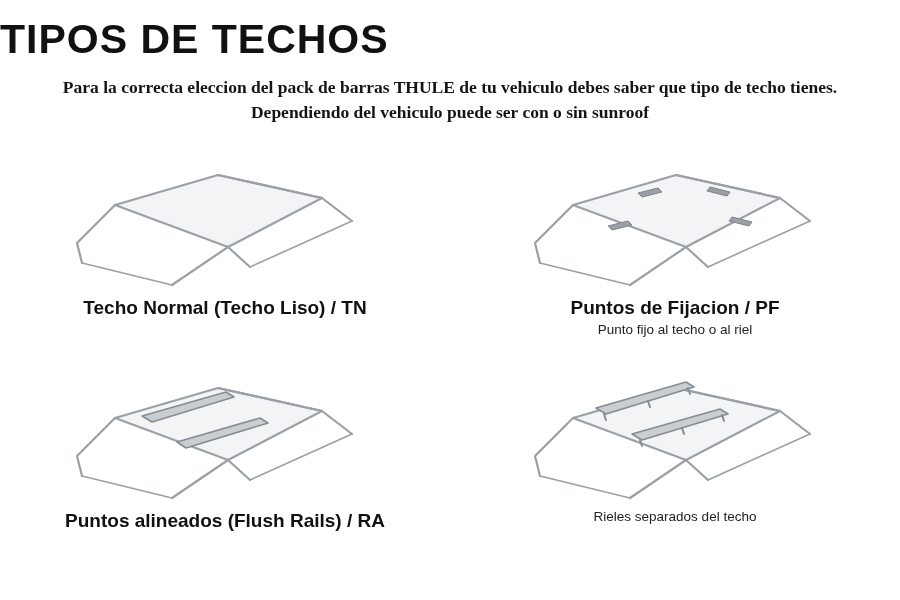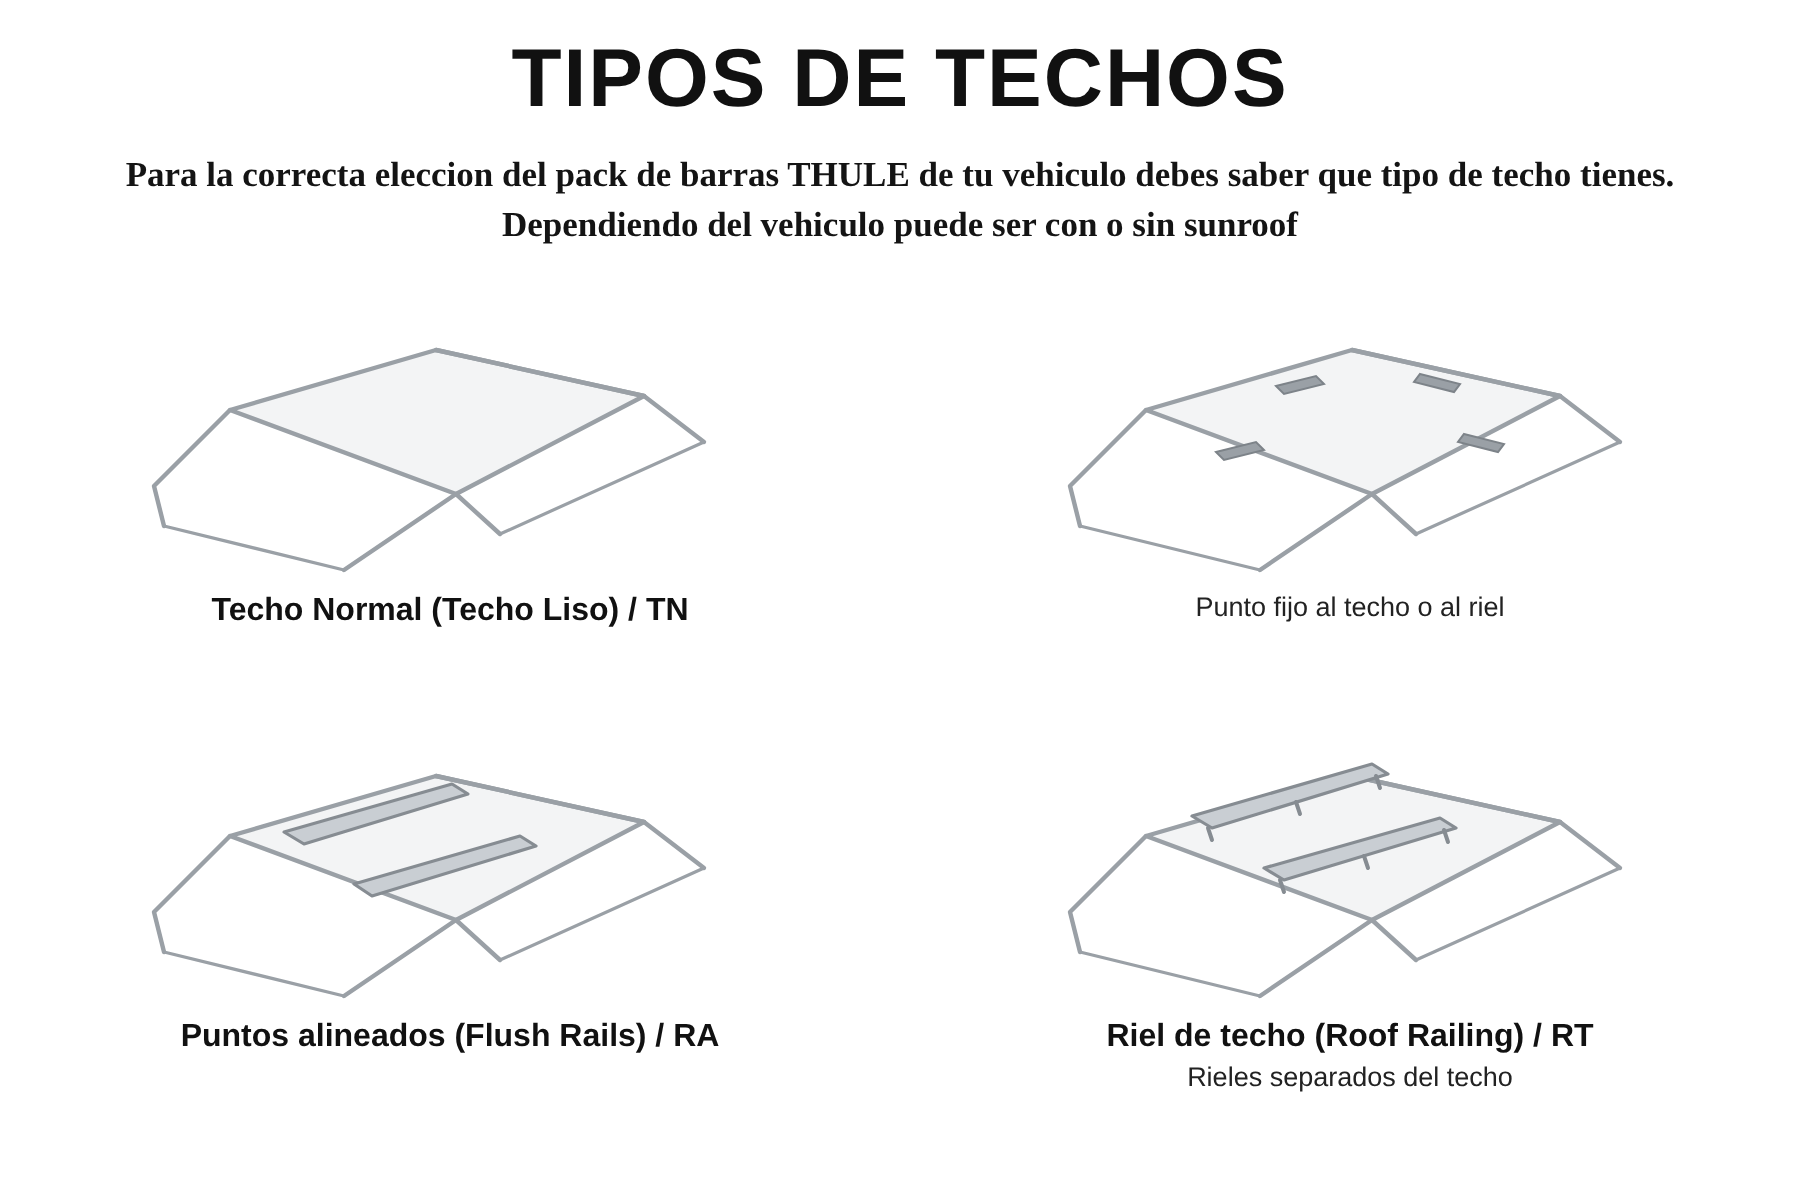--- a/index.html
+++ b/index.html
@@ -15,21 +15,20 @@
     overflow: hidden;
     position: relative;
   }
   .page {
     width: 900px;
     height: 600px;
     position: relative;
     box-sizing: border-box;
   }
   .title {
-    text-align: center;
     font-size: 41px;
     font-weight: bold;
     letter-spacing: 1px;
     margin: 18px 0 0 0;
     line-height: 1.05;
     color: #111;
   }
   .subtitle-block {
     text-align: center;
     margin-top: 14px;
@@ -62,21 +61,21 @@
     width: 400px;
     height: 150px;
     position: relative;
   }
   .art svg {
     display: block;
     width: 100%;
     height: 100%;
   }
   .cap-main {
-    font-size: 16px;
+    font-size: 19px;
     font-weight: bold;
     color: #111;
     text-align: center;
     margin-top: 4px;
   }
   .cap-sub {
     font-size: 13.5px;
     font-weight: normal;
     color: #222;
     text-align: center;
@@ -142,20 +141,21 @@
           </g>
 
           <g fill="#9aa0a6" stroke="#7d8389" stroke-width="1">
             <path d="M158 50 l20 -5 l4 4 l-20 5 z"></path>
             <path d="M230 44 l20 5 l-3 4 l-20 -5 z"></path>
             <path d="M128 83 l20 -5 l4 4 l-20 5 z"></path>
             <path d="M252 74 l20 5 l-3 4 l-20 -5 z"></path>
           </g>
         </svg>
       </div>
+      <div class="cap-main">Puntos de Fijacion / PF</div>
       <div class="cap-sub">Punto fijo al techo o al riel</div>
     </div>
 
     <div class="cell row2 c-ra">
       <div class="art">
         <svg viewBox="0 0 400 150" xmlns="http://www.w3.org/2000/svg">
           <g fill="none" stroke="#9aa0a6" stroke-width="2.2" stroke-linejoin="round" stroke-linecap="round">
             <path d="M93 62 L196 32 L300 55 L206 104 Z" fill="#f3f4f5"></path>
             <path d="M93 62 L55 100 L60 120"></path>
             <path d="M206 104 L150 142"></path>
@@ -196,18 +196,17 @@
           <g stroke="#868c92" stroke-width="2" stroke-linecap="round" fill="none">
             <path d="M124 58 L126 64"></path>
             <path d="M168 45 L170 51"></path>
             <path d="M208 32 L210 38"></path>
             <path d="M160 84 L162 90"></path>
             <path d="M202 72 L204 78"></path>
             <path d="M242 59 L244 65"></path>
           </g>
         </svg>
       </div>
-      <div class="cap-main">Riel de techo (Roof Railing) / RT</div>
       <div class="cap-sub">Rieles separados del techo</div>
     </div>
 
   </div>
 </div>
 
 </body></html>

